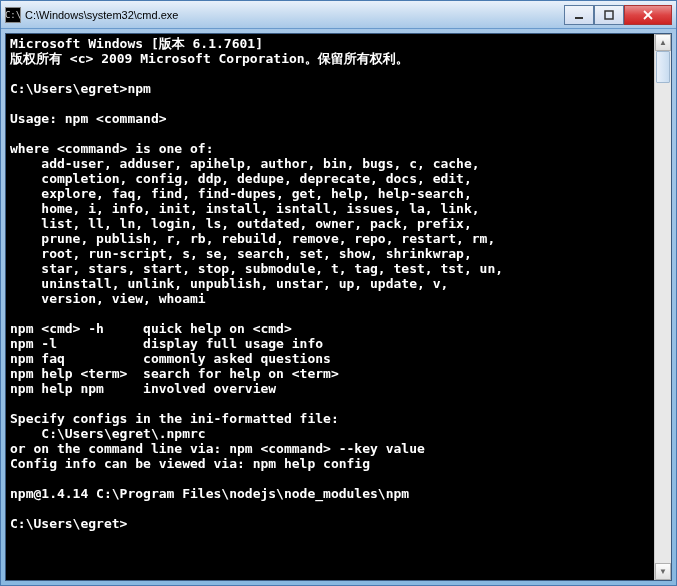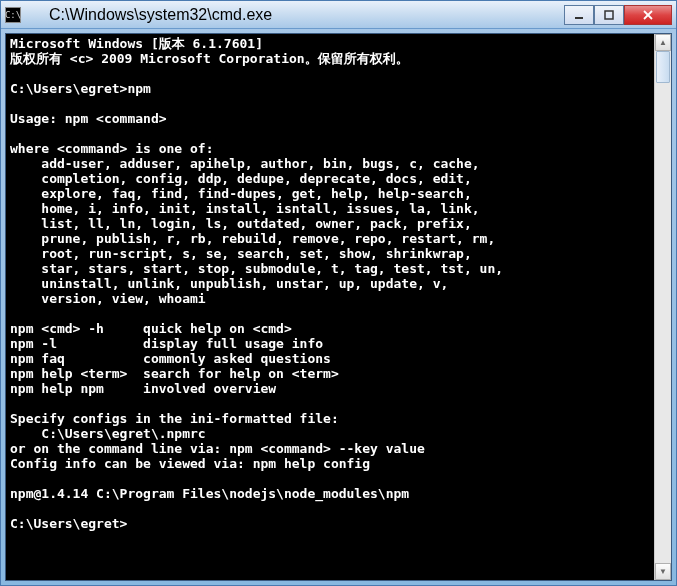--- a/index.html
+++ b/index.html
@@ -35,23 +35,22 @@
       margin-right: 4px;
       display: flex;
       align-items: center;
       justify-content: center;
       font-size: 9px;
       color: #ccc;
       font-family: monospace;
     }
     .title-text {
       flex: 1;
-      font-size: 16px;
+      font-size: 11px;
       color: #000;
-      margin-left: 24px;
     }
     .win-controls {
       display: flex;
       gap: 0;
     }
     .win-btn {
       width: 30px;
       height: 20px;
       border: 1px solid #5a7aa0;
       display: flex;

